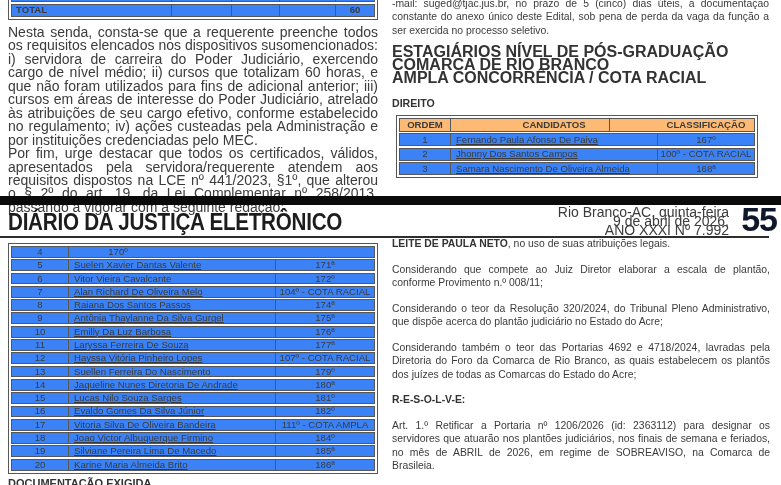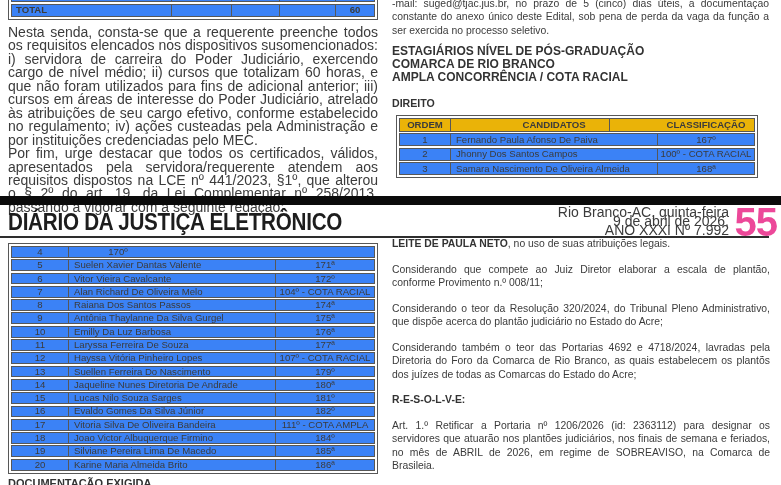--- a/index.html
+++ b/index.html
@@ -9,55 +9,55 @@
   }
   
   .tbl{border:1px solid #575757;padding:2px;box-sizing:border-box;background:#fff;}
   .trow{display:flex;border:1px solid #575757;margin-bottom:1.5px;height:11.8px;
         box-sizing:border-box;align-items:stretch;background:#3b82f6;}
   .trow:last-child{margin-bottom:0;}
   .tcell{display:flex;align-items:center;overflow:hidden;border-right:1px solid #575757;
          font-size:9.6px;line-height:10px;white-space:nowrap;box-sizing:border-box;}
   .tcell:last-child{border-right:none;}
   .center{justify-content:center;}
-  .padl{padding-left:5px;}
-  .hdr{background:#eab308;font-weight:bold;gap:48px;}
+  .padl{padding-left:5px;text-decoration:underline;}
+  .hdr{background:#fdba74;font-weight:bold;gap:48px;}
   
   .frag{position:absolute;left:8px;top:-13px;width:370px;}
   .frag .trow{height:12px;}
   .frag .trow.totalrow{height:13px;}
   .frag .f0{width:160px;}
   .frag .f1{width:60px;}
   .frag .f2{width:48px;}
   .frag .f3{width:56px;}
   .frag .f4{flex:1;}
   .frag .lbl{font-weight:bold;padding-left:4px;}
   .frag .val{font-weight:bold;justify-content:center;}
   
   .paras{position:absolute;left:8px;top:26px;width:370px;}
   .paras p{margin:0;font-size:14px;line-height:13.45px;text-align:justify;}
   .top-right{position:absolute;left:392px;top:-3px;width:377px;}
   .top-right .intro{margin:0;font-size:10.4px;line-height:13.3px;text-align:justify;}
-  .headlines{margin-top:8px;font-size:12px;line-height:13.3px;font-weight:bold;color:#333;}
+  .headlines{margin-top:8px;font-size:16px;line-height:13.3px;font-weight:bold;color:#333;}
   .sectionlbl{margin-top:12px;font-size:10.6px;font-weight:bold;color:#333;}
   
   .cand{margin-top:6px;margin-left:4px;width:362px;}
   .cand .trow{height:13px;}
   .cand .hrow{height:14px;}
   .cand .c0{width:51px;}
   .cand .c1{flex:1;}
   .cand .c2{width:96px;}
   
   .banner-bar{position:absolute;left:0;top:196px;width:781px;height:9px;background:#0b0b0b;}
   .banner-title{position:absolute;left:8px;top:208px;font-size:24px;font-weight:bold;color:#1d1d1d;
     white-space:nowrap;transform:scaleX(0.86);transform-origin:0 50%;letter-spacing:-0.3px;}
   .date-block{position:absolute;right:52px;top:208px;text-align:right;font-size:14px;
     line-height:8.8px;color:#3b3b3b;}
-  .page-num{position:absolute;right:4px;top:200px;width:46px;font-size:40px;font-weight:bold;
-    color:#ec4899;text-align:right;letter-spacing:-1px;}
+  .page-num{position:absolute;right:4px;top:200px;width:46px;font-size:34px;font-weight:bold;
+    color:#0f172a;text-align:right;letter-spacing:-1px;}
   .banner-rule{position:absolute;left:0;top:236px;width:769px;height:2px;background:#2e2e2e;}
   
   .results{position:absolute;left:8px;top:243px;width:370px;}
   .results .c0{width:57px;}
   .results .c1{flex:1;}
   .results .c2{width:98px;}
   .clipped-heading{position:absolute;left:8px;top:477px;font-size:11px;font-weight:bold;color:#333;
     white-space:nowrap;}
   
   .bottom-right{position:absolute;left:392px;top:237px;width:378px;}

